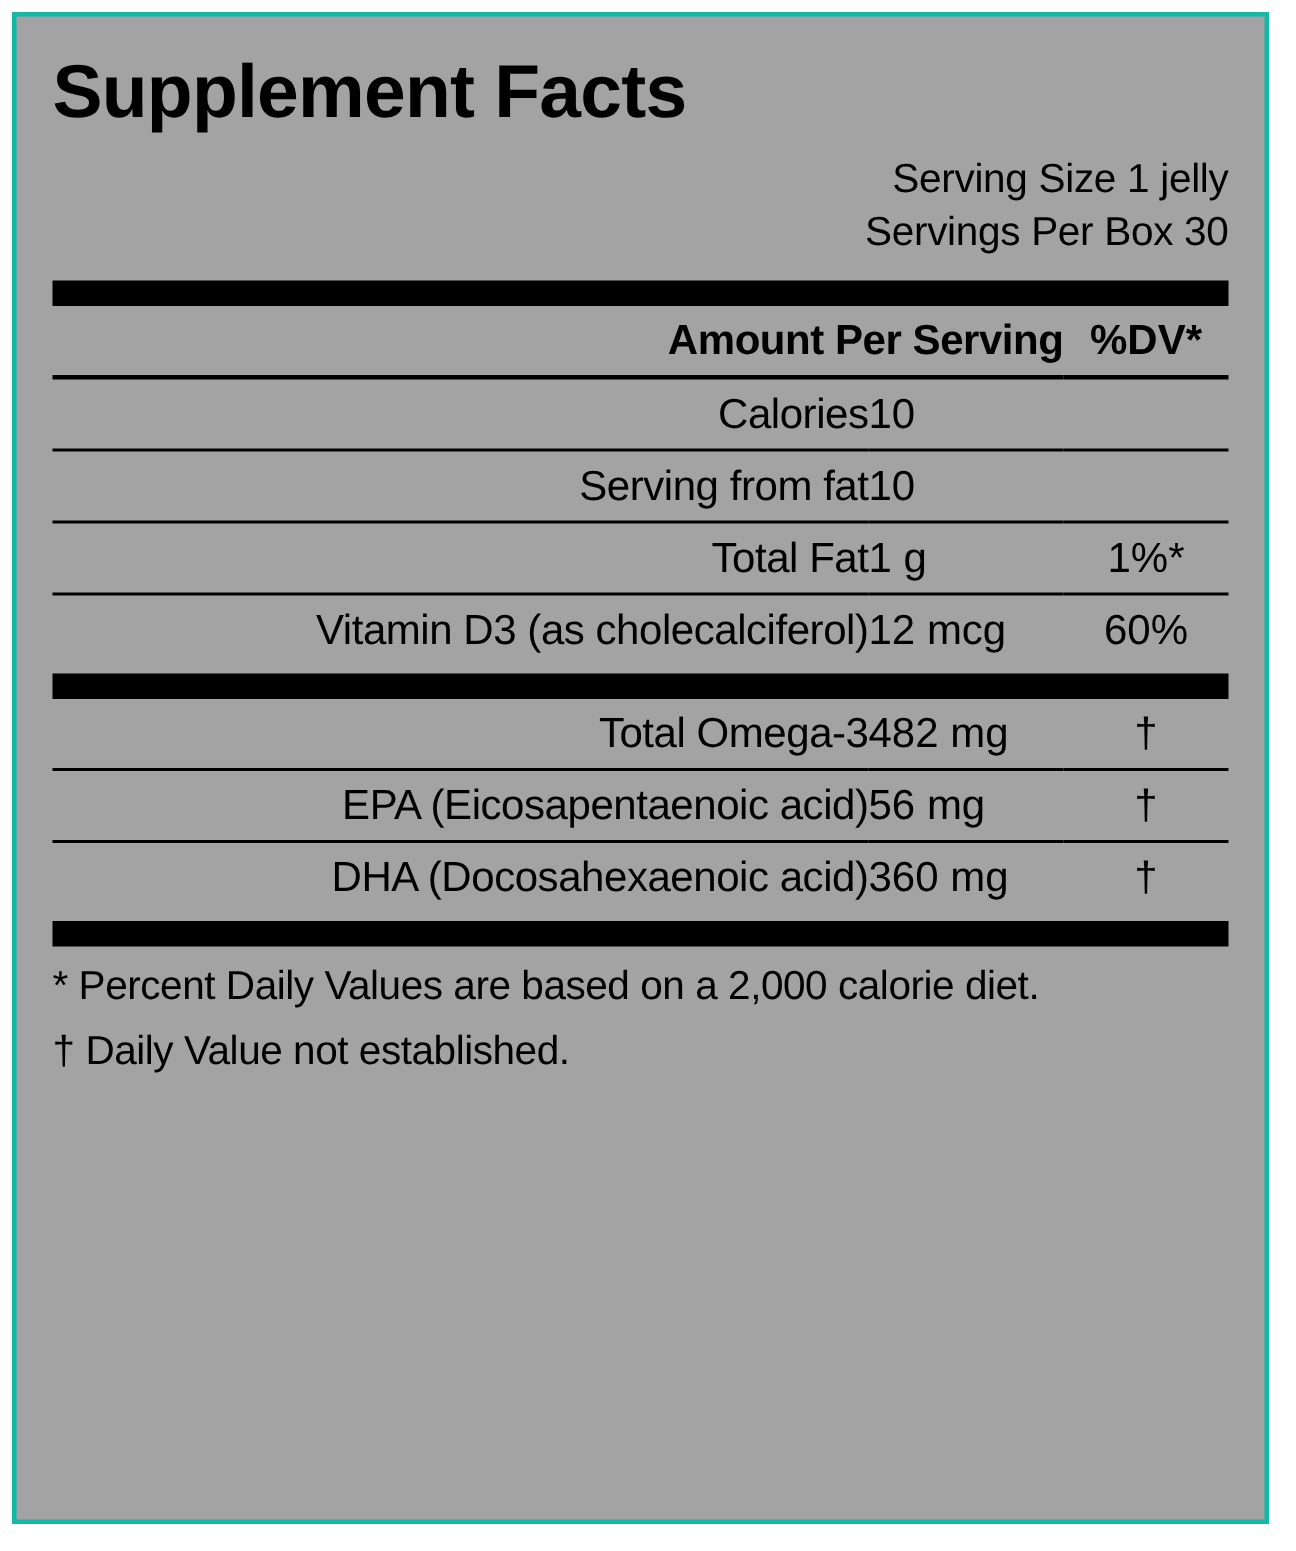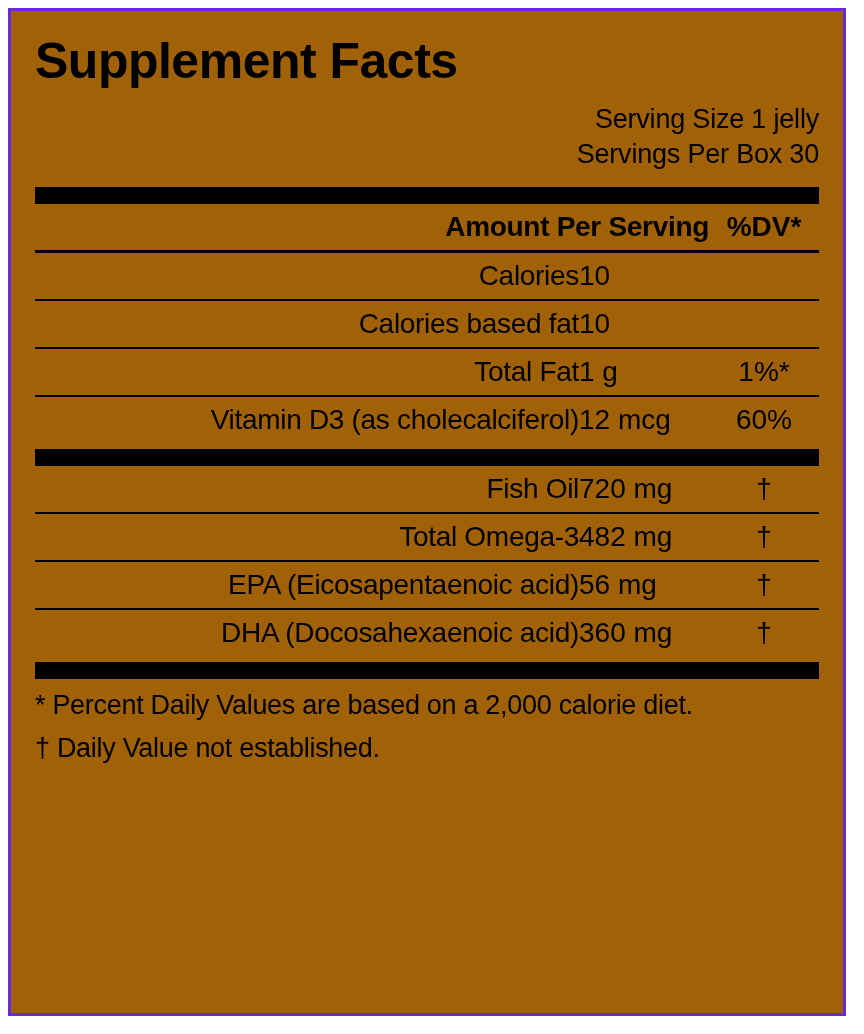--- a/index.html
+++ b/index.html
@@ -12,23 +12,23 @@
     height: 1034px;
     font-family: "Liberation Sans", sans-serif;
     color: #000000;
   }
   .panel {
     position: absolute;
     left: 8px;
     top: 8px;
     width: 838px;
     height: 1008px;
-    border: 3px solid #6d28d9;
+    border: 3px solid #14b8a6;
     box-sizing: border-box;
-    background: #a16207;
+    background: #a3a3a3;
   }
   .inner {
     padding: 18px 24px 0 24px;
   }
   .title {
     font-size: 50px;
     font-weight: bold;
     letter-spacing: -0.5px;
     line-height: 1.05;
     margin: 6px 0 14px 0;
@@ -117,46 +117,41 @@
       </table>
 
     <table class="facts">
       <tbody>
           <tr>
         <td class="name">Calories</td>
         <td class="amt">10</td>
         <td class="dv"></td>
       </tr>
       <tr>
-        <td class="name indent1">Calories based fat</td>
+        <td class="name indent1">Serving from fat</td>
         <td class="amt">10</td>
         <td class="dv"></td>
       </tr>
       <tr>
         <td class="name">Total Fat</td>
         <td class="amt">1 g</td>
         <td class="dv">1%*</td>
       </tr>
       <tr class="no-rule">
         <td class="name">Vitamin D3 (as cholecalciferol)</td>
         <td class="amt">12 mcg</td>
         <td class="dv">60%</td>
       </tr>
     </tbody>
       </table>
 
     <div class="bar-thick second"></div>
 
     <table class="facts">
       <tbody>
-          <tr>
-        <td class="name">Fish Oil</td>
-        <td class="amt">720 mg</td>
-        <td class="dv">†</td>
-      </tr>
       <tr>
         <td class="name indent1">Total Omega-3</td>
         <td class="amt">482 mg</td>
         <td class="dv">†</td>
       </tr>
       <tr>
         <td class="name indent2">EPA (Eicosapentaenoic acid)</td>
         <td class="amt">56 mg</td>
         <td class="dv">†</td>
       </tr>

